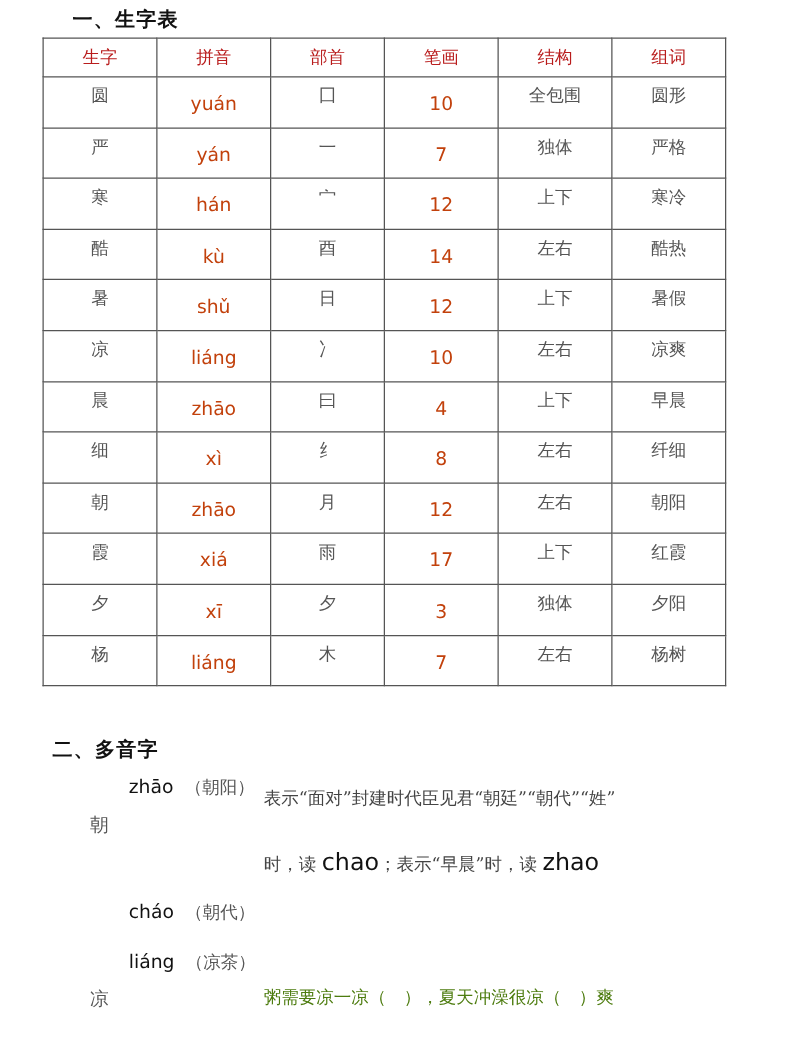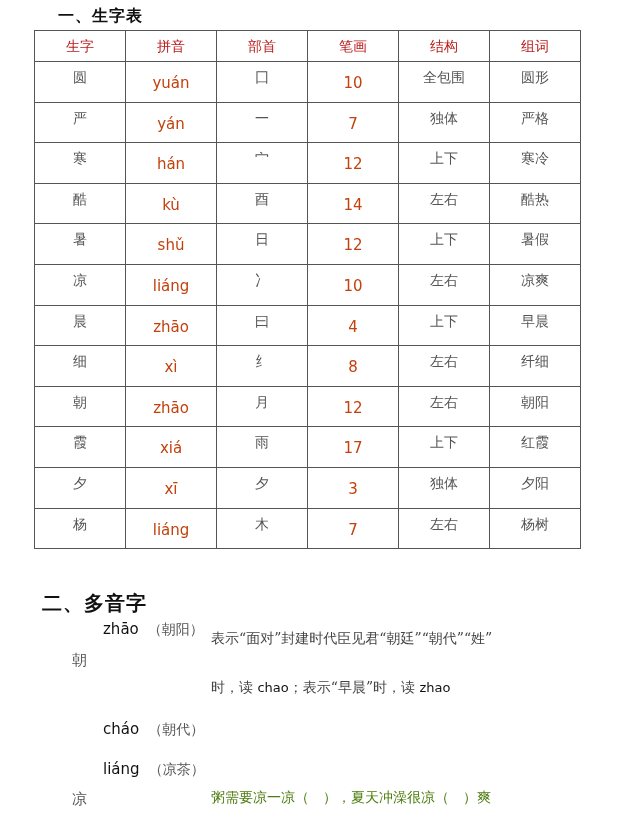--- a/index.html
+++ b/index.html
@@ -7,27 +7,27 @@
          font-family: "DejaVu Serif", serif; color:#333; }
   .h1 { position:absolute; left:58px; top:6px; font-size:16px; font-weight:bold; color:#111;
         font-family:"DejaVu Sans", sans-serif; letter-spacing:1px;text-align:right; }
   table.chars { position:absolute; left:34px; top:30px; border-collapse:collapse; table-layout:fixed; }
   table.chars td, table.chars th { border:1.3px solid #555; width:90px; padding:0; text-align:center;
         font-weight:normal; color:#555; vertical-align:top; }
   table.chars th { height:30px; font-size:14px; line-height:30px; font-family:"DejaVu Serif", serif; color:#b91c1c; }
   table.chars td { height:39.6px; font-size:14px; }
   td .cn { display:block; margin-top:6px; font-family:"DejaVu Serif", serif; color:#555; line-height:18px; }
   td .py { display:block; margin-top:11px; font-family:"DejaVu Sans", sans-serif; color:#c2410c; font-size:15px; line-height:20px; }
-  .h2 { position:absolute; left:42px; top:590px; font-size:20px; font-weight:bold; color:#111;
+  .h2 { position:absolute; left:42px; top:590px; font-size:16px; font-weight:bold; color:#111;
         font-family:"DejaVu Sans", sans-serif; letter-spacing:1px; }
   .abs { position:absolute; white-space:nowrap; }
   .pyt { font-family:"DejaVu Sans", sans-serif; color:#111; font-size:15px; }
   .cnt { font-family:"DejaVu Serif", serif; color:#555; font-size:14px; }
   .para { font-family:"DejaVu Serif", serif; color:#444; font-size:14px; }
-  .para .lat { font-family:"DejaVu Sans", sans-serif; color:#111; font-size:13px; }
+  .para .lat { font-family:"DejaVu Sans", sans-serif; color:#111; font-size:19px; }
   .faded { color:#4d7c0f; }
 </style>
 </head>
 <body>
 
 <div class="h1">一、生字表</div>
 
 <table class="chars">
   <thead>
     <tr>

